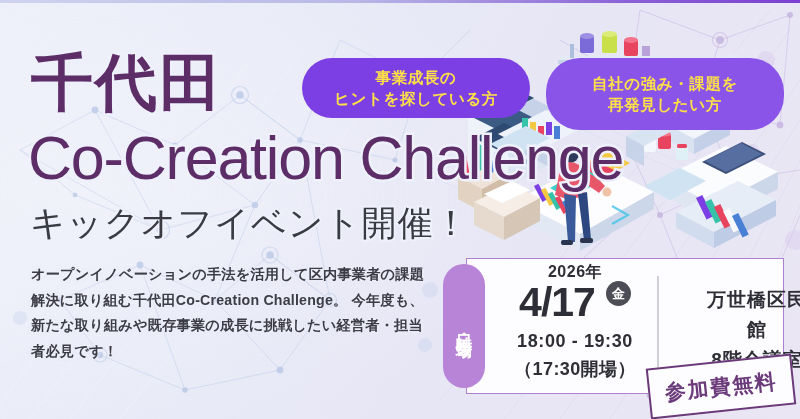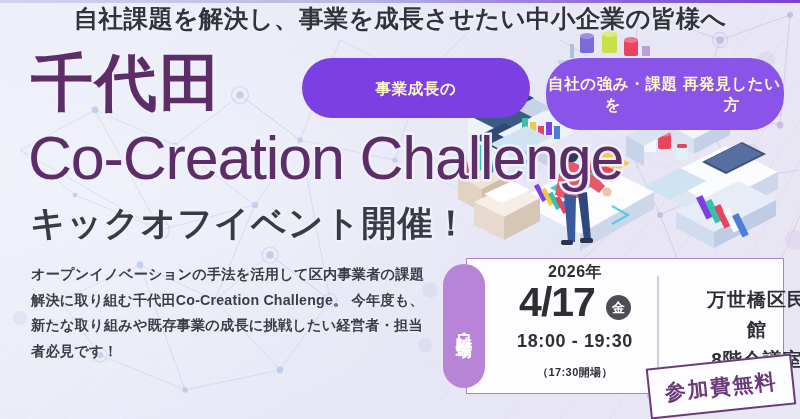--- a/index.html
+++ b/index.html
@@ -43,30 +43,30 @@
     -webkit-text-stroke:5px #eef0fb;paint-order:stroke fill;
   }
   .title-main{
     position:absolute;left:28px;top:128px;
     font-size:61px;line-height:1;font-weight:400;color:#5d2d68;
     letter-spacing:-1.2px;
     -webkit-text-stroke:5px #eef0fb;paint-order:stroke fill;
   }
   .title-sub{
     position:absolute;left:30px;top:205px;
-    font-size:35px;line-height:1;font-weight:700;color:#3a3a42;
+    font-size:35px;line-height:1;font-weight:400;color:#3a3a42;
     letter-spacing:1px;
     -webkit-text-stroke:4px #eef0fb;paint-order:stroke fill;
   }
 
   
   .pill{
-    position:absolute;border-radius:34px;color:#fef9c3;text-align:center;
+    position:absolute;border-radius:34px;color:#fde047;text-align:center;
     font-weight:700;font-size:15.5px;line-height:21px;letter-spacing:.6px;
-    display:flex;flex-direction:row;justify-content:center;align-items:center;
+    display:flex;flex-direction:column;justify-content:center;align-items:center;
   }
   .pill-a{left:302px;top:58px;width:228px;height:60px;background:#7b3fe4;}
   .pill-b{left:546px;top:58px;width:238px;height:72px;background:#8a54e8;}
 
   
   .lede{
     position:absolute;left:31px;top:262px;width:400px;
     font-size:14.2px;line-height:25.5px;font-weight:700;color:#3c3c46;
     letter-spacing:.2px;
     text-shadow:0 0 4px rgba(238,240,251,.95),0 0 4px rgba(238,240,251,.95);
@@ -81,29 +81,29 @@
     position:absolute;left:443px;top:264px;width:42px;height:124px;
     background:#b884d8;border-radius:21px;
     display:flex;align-items:center;justify-content:center;
     color:#fff;font-weight:700;font-size:16.5px;line-height:19px;
     writing-mode:vertical-rl;letter-spacing:2px;
   }
   .info-left{
     position:absolute;left:495px;top:262px;width:160px;text-align:center;
   }
   .info-year{font-size:16px;font-weight:800;color:#2e2e36;letter-spacing:.5px;}
-  .date-row{display:flex;align-items:flex-end;justify-content:center;gap:11px;margin-top:-2px;}
+  .date-row{display:flex;align-items:flex-start;justify-content:center;gap:11px;margin-top:-2px;}
   .info-date{font-size:41px;font-weight:800;color:#2e2e36;line-height:1.05;letter-spacing:-1px;}
   .dow{
     width:25px;height:25px;border-radius:50%;background:#4d4d55;color:#fff;
     font-size:13px;font-weight:700;display:flex;align-items:center;justify-content:center;
     margin-bottom:4px;
   }
   .info-time{font-size:18px;font-weight:800;color:#2e2e36;letter-spacing:.6px;margin-top:7px;}
-  .info-open{font-size:11px;font-weight:700;color:#2e2e36;letter-spacing:.4px;margin-top:13px;}
+  .info-open{font-size:18px;font-weight:700;color:#2e2e36;letter-spacing:.4px;margin-top:5px;}
 
   .vdiv{position:absolute;left:657px;top:276px;width:1.5px;height:92px;background:#cfcfd8;}
 
   .info-right{
     position:absolute;left:698px;top:285px;width:118px;text-align:center;
     font-size:19px;line-height:30px;font-weight:700;color:#2e2e36;letter-spacing:1px;
   }
 
   
   .stamp{
@@ -373,28 +373,28 @@
       <polygon points="196,110 222,97 240,106 214,120" fill="#d9e4f3"></polygon>
       <polygon points="196,110 214,120 214,140 196,130" fill="#c6d3e8"></polygon>
     </g>
 
     <g fill="none" stroke="#4ac6e8" stroke-width="2.2" opacity="0.85">
       <path d="M182 180 l16 9 l-16 9"></path>
       <path d="M212 66 l14 8 l-14 8"></path>
     </g>
   </svg>
 
-  <div class="kicker">自社課題を解決し、事業を成長させたい中小企業の皆様へ</div>
 
   <div class="title-chiyoda">千代田</div>
   <div class="title-main">Co-Creation Challenge</div>
   <div class="title-sub">キックオフイベント開催！</div>
 
   <div class="pill pill-a">
     <span>事業成長の</span>
+    <span>ヒントを探している方</span>
   </div>
   <div class="pill pill-b">
     <span>自社の強み・課題を</span>
     <span>再発見したい方</span>
   </div>
 
   <div class="lede">オープンイノベーションの手法を活用して区内事業者の課題解決に取り組む千代田Co-Creation Challenge。
 今年度も、新たな取り組みや既存事業の成長に挑戦したい経営者・担当者必見です！</div>
 
   <div class="info-panel"></div>

